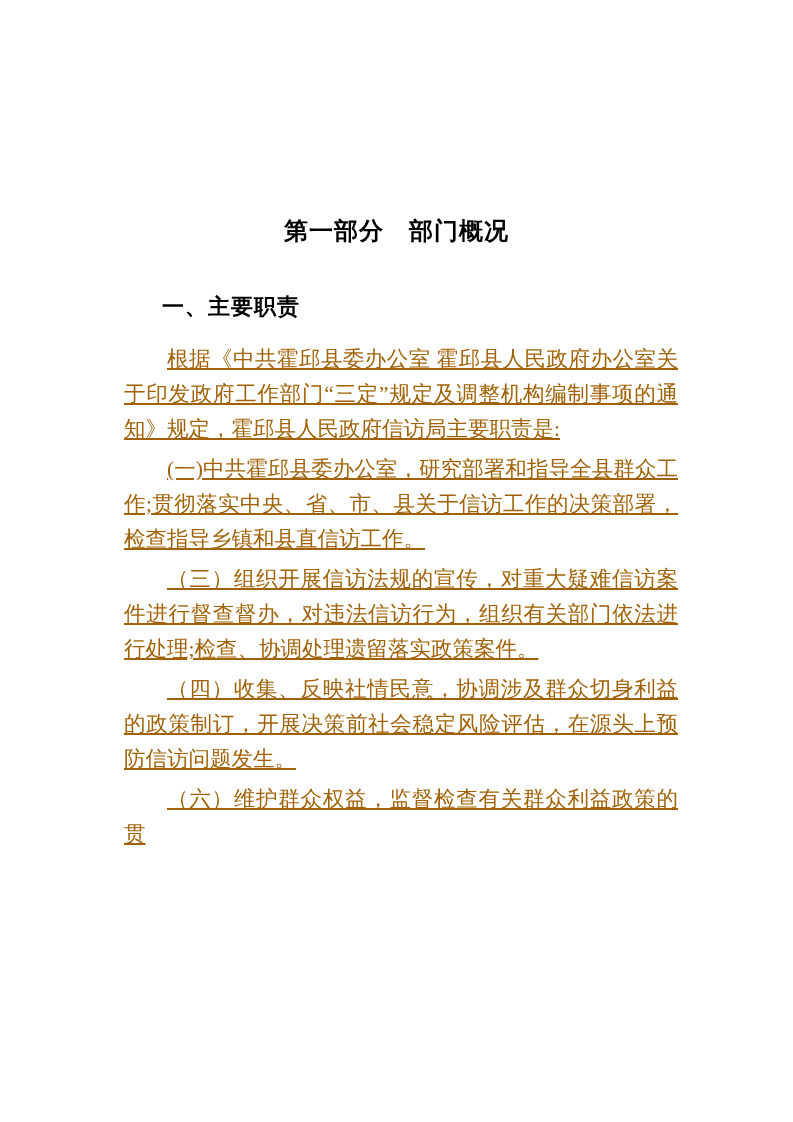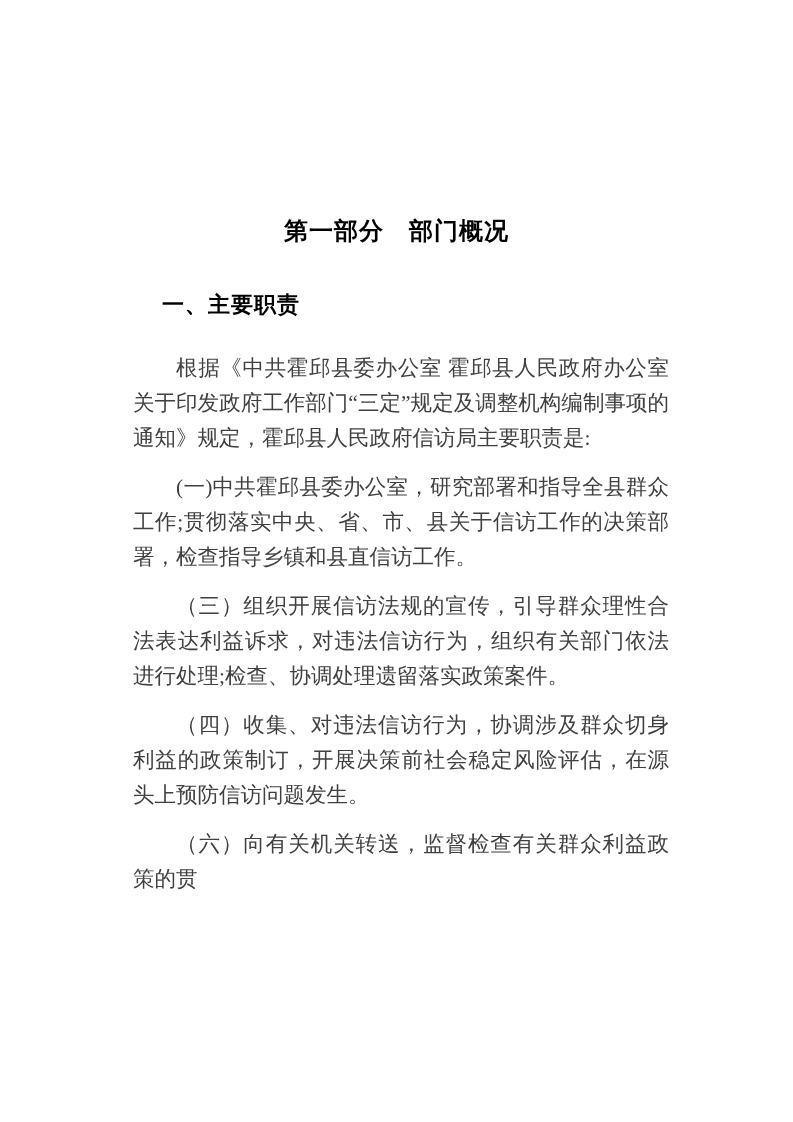--- a/index.html
+++ b/index.html
@@ -25,42 +25,43 @@
     font-weight: bold;
     font-size: 24px;
     line-height: 32px;
     letter-spacing: 1px;
     color: #000000;
   }
   .section-heading {
     position: absolute;
     top: 292px;
     left: 162px;
-    font-family: Liberation Mono, monospace;
+    font-family: Liberation Serif, serif;
     font-weight: bold;
     font-size: 22px;
     line-height: 30px;
     letter-spacing: 1px;
     color: #000000;
   }
   .content {
     position: absolute;
     top: 337px;
     left: 119px;
     width: 564px;
   }
   .content p.body-para {
-    margin: 14px;
+    margin: 5px;
     font-family: "Liberation Serif", "DejaVu Serif", serif;
     font-size: 21.5px;
     line-height: 35px;
     text-align: justify;
     text-justify: inter-ideograph;
     text-indent: 2em;
-    color: #404040;
+    color: #a16207;
+    text-decoration: underline;
   }
   .page-footer {
     position: absolute;
     top: 1012px;
     left: 118px;
     font-family: "Liberation Serif", "DejaVu Serif", serif;
     font-size: 17px;
     line-height: 22px;
     letter-spacing: 2px;
     color: #000000;
@@ -71,20 +72,20 @@
 
 <div class="page">
 
   <div class="doc-title">第一部分　部门概况</div>
 
   <div class="section-heading">一、主要职责</div>
 
   <div class="content">
     <p class="body-para">根据《中共霍邱县委办公室 霍邱县人民政府办公室关于印发政府工作部门“三定”规定及调整机构编制事项的通知》规定，霍邱县人民政府信访局主要职责是:</p>
     <p class="body-para">(一)中共霍邱县委办公室，研究部署和指导全县群众工作;贯彻落实中央、省、市、县关于信访工作的决策部署，检查指导乡镇和县直信访工作。</p>
-    <p class="body-para">（三）组织开展信访法规的宣传，引导群众理性合法表达利益诉求，对违法信访行为，组织有关部门依法进行处理;检查、协调处理遗留落实政策案件。</p>
-    <p class="body-para">（四）收集、对违法信访行为，协调涉及群众切身利益的政策制订，开展决策前社会稳定风险评估，在源头上预防信访问题发生。</p>
-    <p class="body-para">（六）向有关机关转送，监督检查有关群众利益政策的贯</p>
+    <p class="body-para">（三）组织开展信访法规的宣传，对重大疑难信访案件进行督查督办，对违法信访行为，组织有关部门依法进行处理;检查、协调处理遗留落实政策案件。</p>
+    <p class="body-para">（四）收集、反映社情民意，协调涉及群众切身利益的政策制订，开展决策前社会稳定风险评估，在源头上预防信访问题发生。</p>
+    <p class="body-para">（六）维护群众权益，监督检查有关群众利益政策的贯</p>
   </div>
 
   <div class="page-footer">- 4 -</div>
 
 </div>
 
 </body></html>

